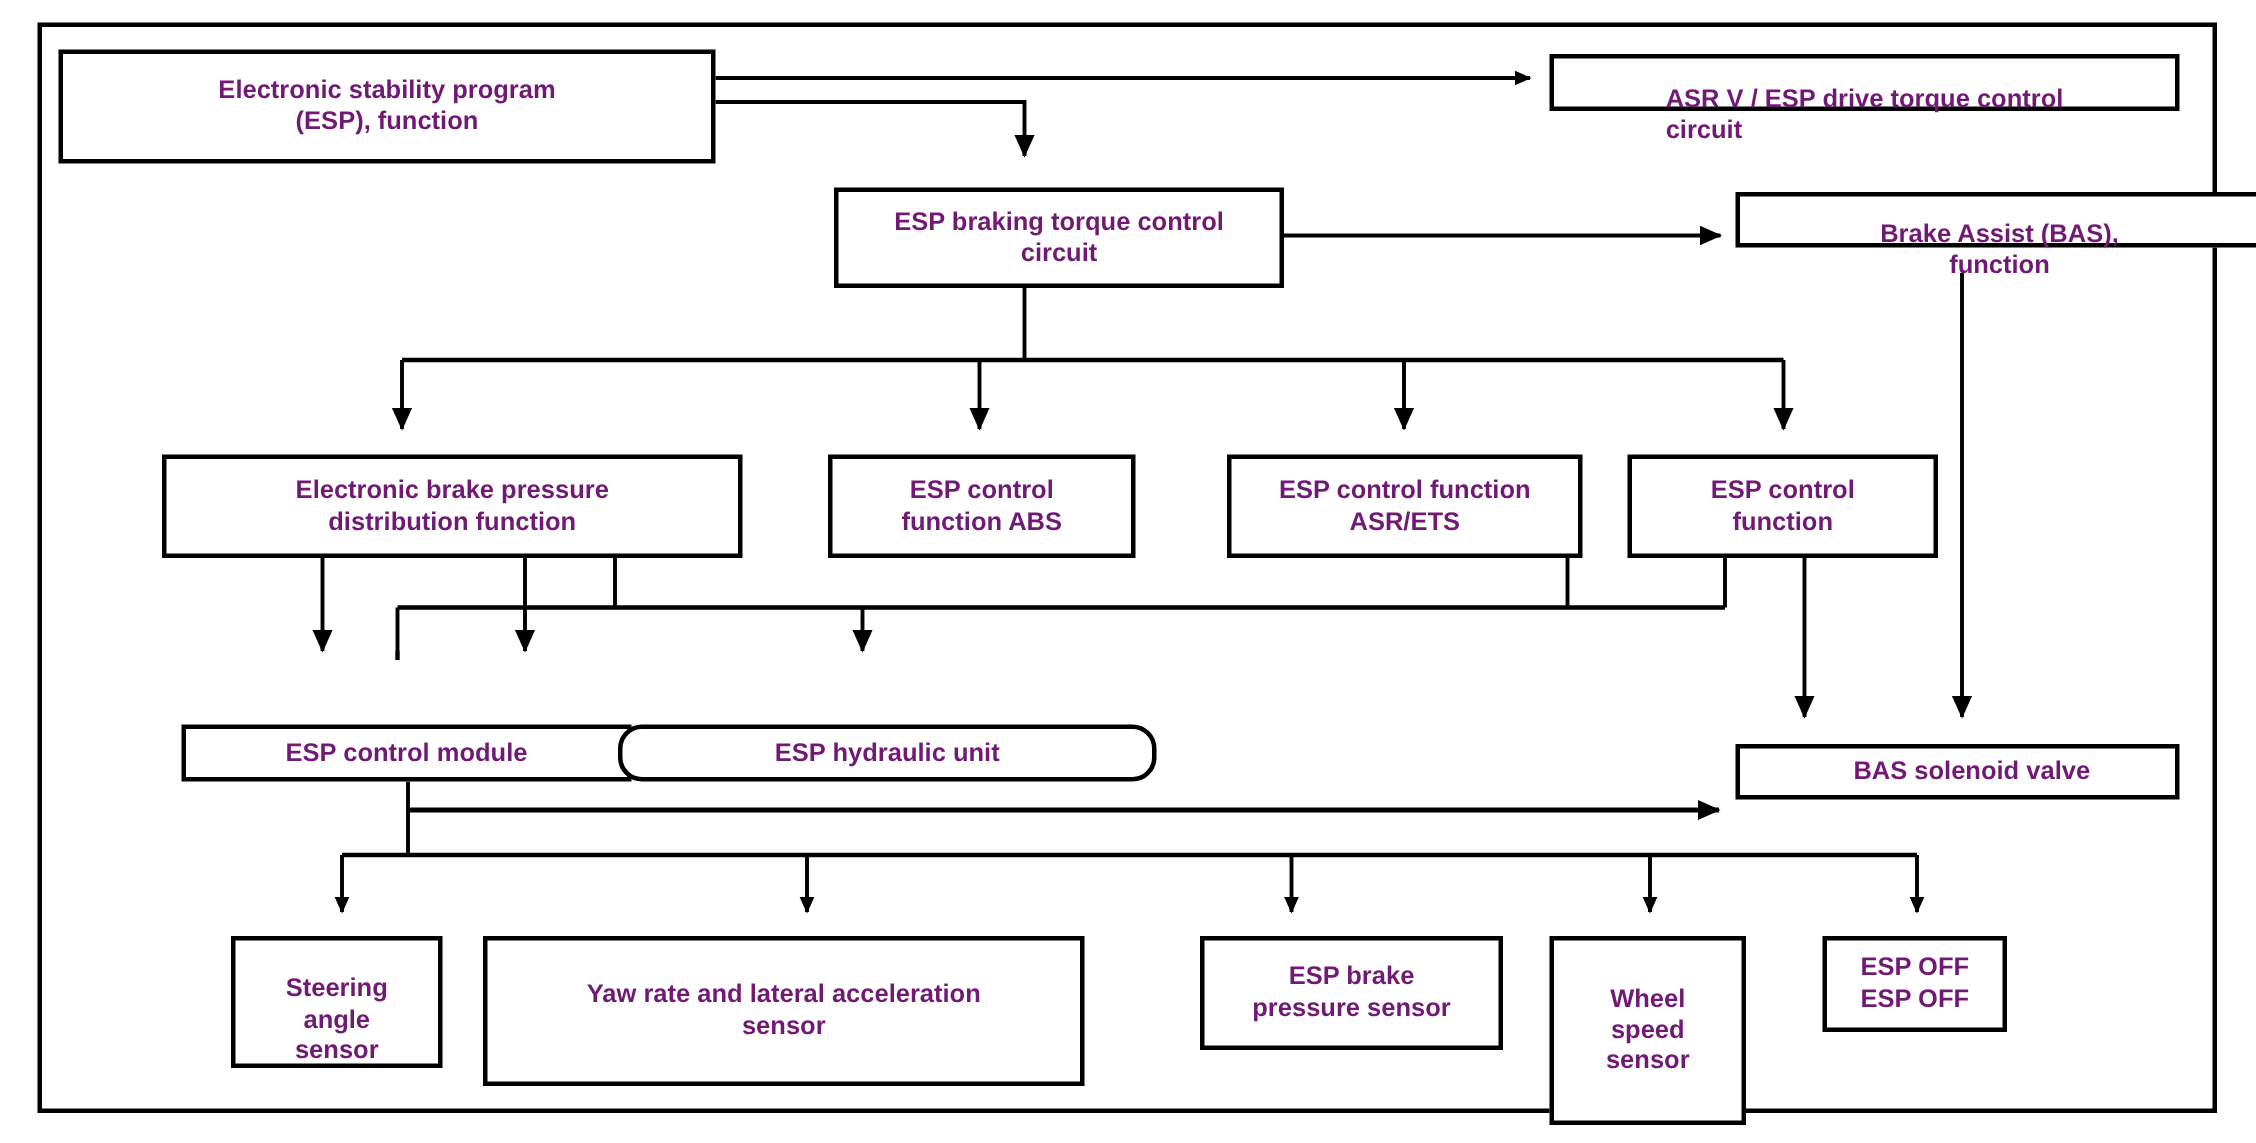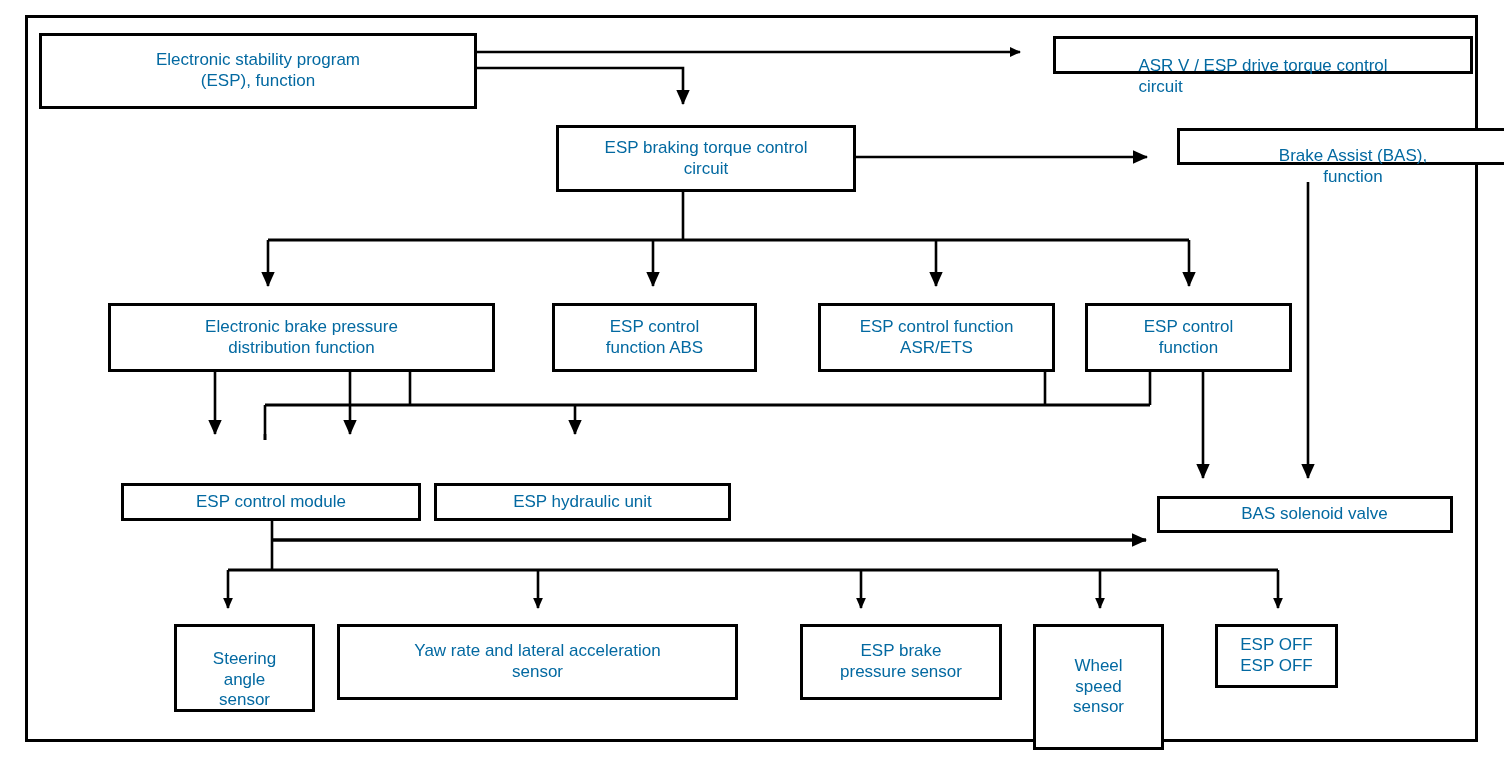--- a/index.html
+++ b/index.html
@@ -3,23 +3,23 @@
 <meta charset="utf-8">
 <style>
   html,body{margin:0;padding:0;background:#ffffff;}
   body{width:1504px;height:762px;overflow:hidden;
        font-family:"Liberation Sans","DejaVu Sans",sans-serif;}
   #stage{position:relative;width:1504px;height:762px;background:#fff;}
   svg#wires{position:absolute;left:0;top:0;width:1504px;height:762px;}
   .frame{position:absolute;border:3px solid #000;box-sizing:border-box;}
   .node{position:absolute;border:3px solid #000;box-sizing:border-box;background:#fff;
         display:flex;align-items:center;justify-content:center;text-align:center;}
-  .node .lbl{font-weight:normal;font-size:17px;line-height:1.22;color:#0369a1;
+  .node .lbl{font-weight:bold;font-size:17px;line-height:1.22;color:#701a75;
              white-space:pre-line;display:block;}
-  .ovf{overflow:visible;margin-left:20px;}
+  .ovf{overflow:visible;}
   .ovf .lbl{position:relative;}
 </style>
 </head>
 <body>
 
 <div id="stage">
 
   <div class="frame" style="left:25px;top:15px;width:1453px;height:727px;"></div>
 
   <svg id="wires" viewBox="0 0 1504 762" xmlns="http://www.w3.org/2000/svg">
@@ -108,35 +108,35 @@
 
   <div class="node" style="left:1085px;top:303px;width:207px;height:69px;">
     <span class="lbl">ESP control
 function</span>
   </div>
 
   <div class="node" style="left:121px;top:483px;width:300px;height:38px;">
     <span class="lbl">ESP control module</span>
   </div>
 
-  <div class="node" style="left:434px;top:483px;width:297px;height:38px;">
+  <div class="node" style="left:412px;top:483px;width:359px;height:38px;border-radius:16px;">
     <span class="lbl">ESP hydraulic unit</span>
   </div>
 
   <div class="node" style="left:1157px;top:496px;width:296px;height:37px;padding-left:19px;">
     <span class="lbl">BAS solenoid valve</span>
   </div>
 
   <div class="node ovf" style="left:154px;top:624px;width:141px;height:88px;">
     <span class="lbl" style="top:12px;">Steering
 angle
 sensor</span>
   </div>
 
-  <div class="node" style="left:337px;top:624px;width:401px;height:76px;">
+  <div class="node" style="left:322px;top:624px;width:401px;height:100px;">
     <span class="lbl">Yaw rate and lateral acceleration
 sensor</span>
   </div>
 
   <div class="node" style="left:780px;top:624px;width:202px;height:76px;margin-left:20px;">
     <span class="lbl">ESP brake
 pressure sensor</span>
   </div>
 
   <div class="node" style="left:1033px;top:624px;width:131px;height:126px;">

